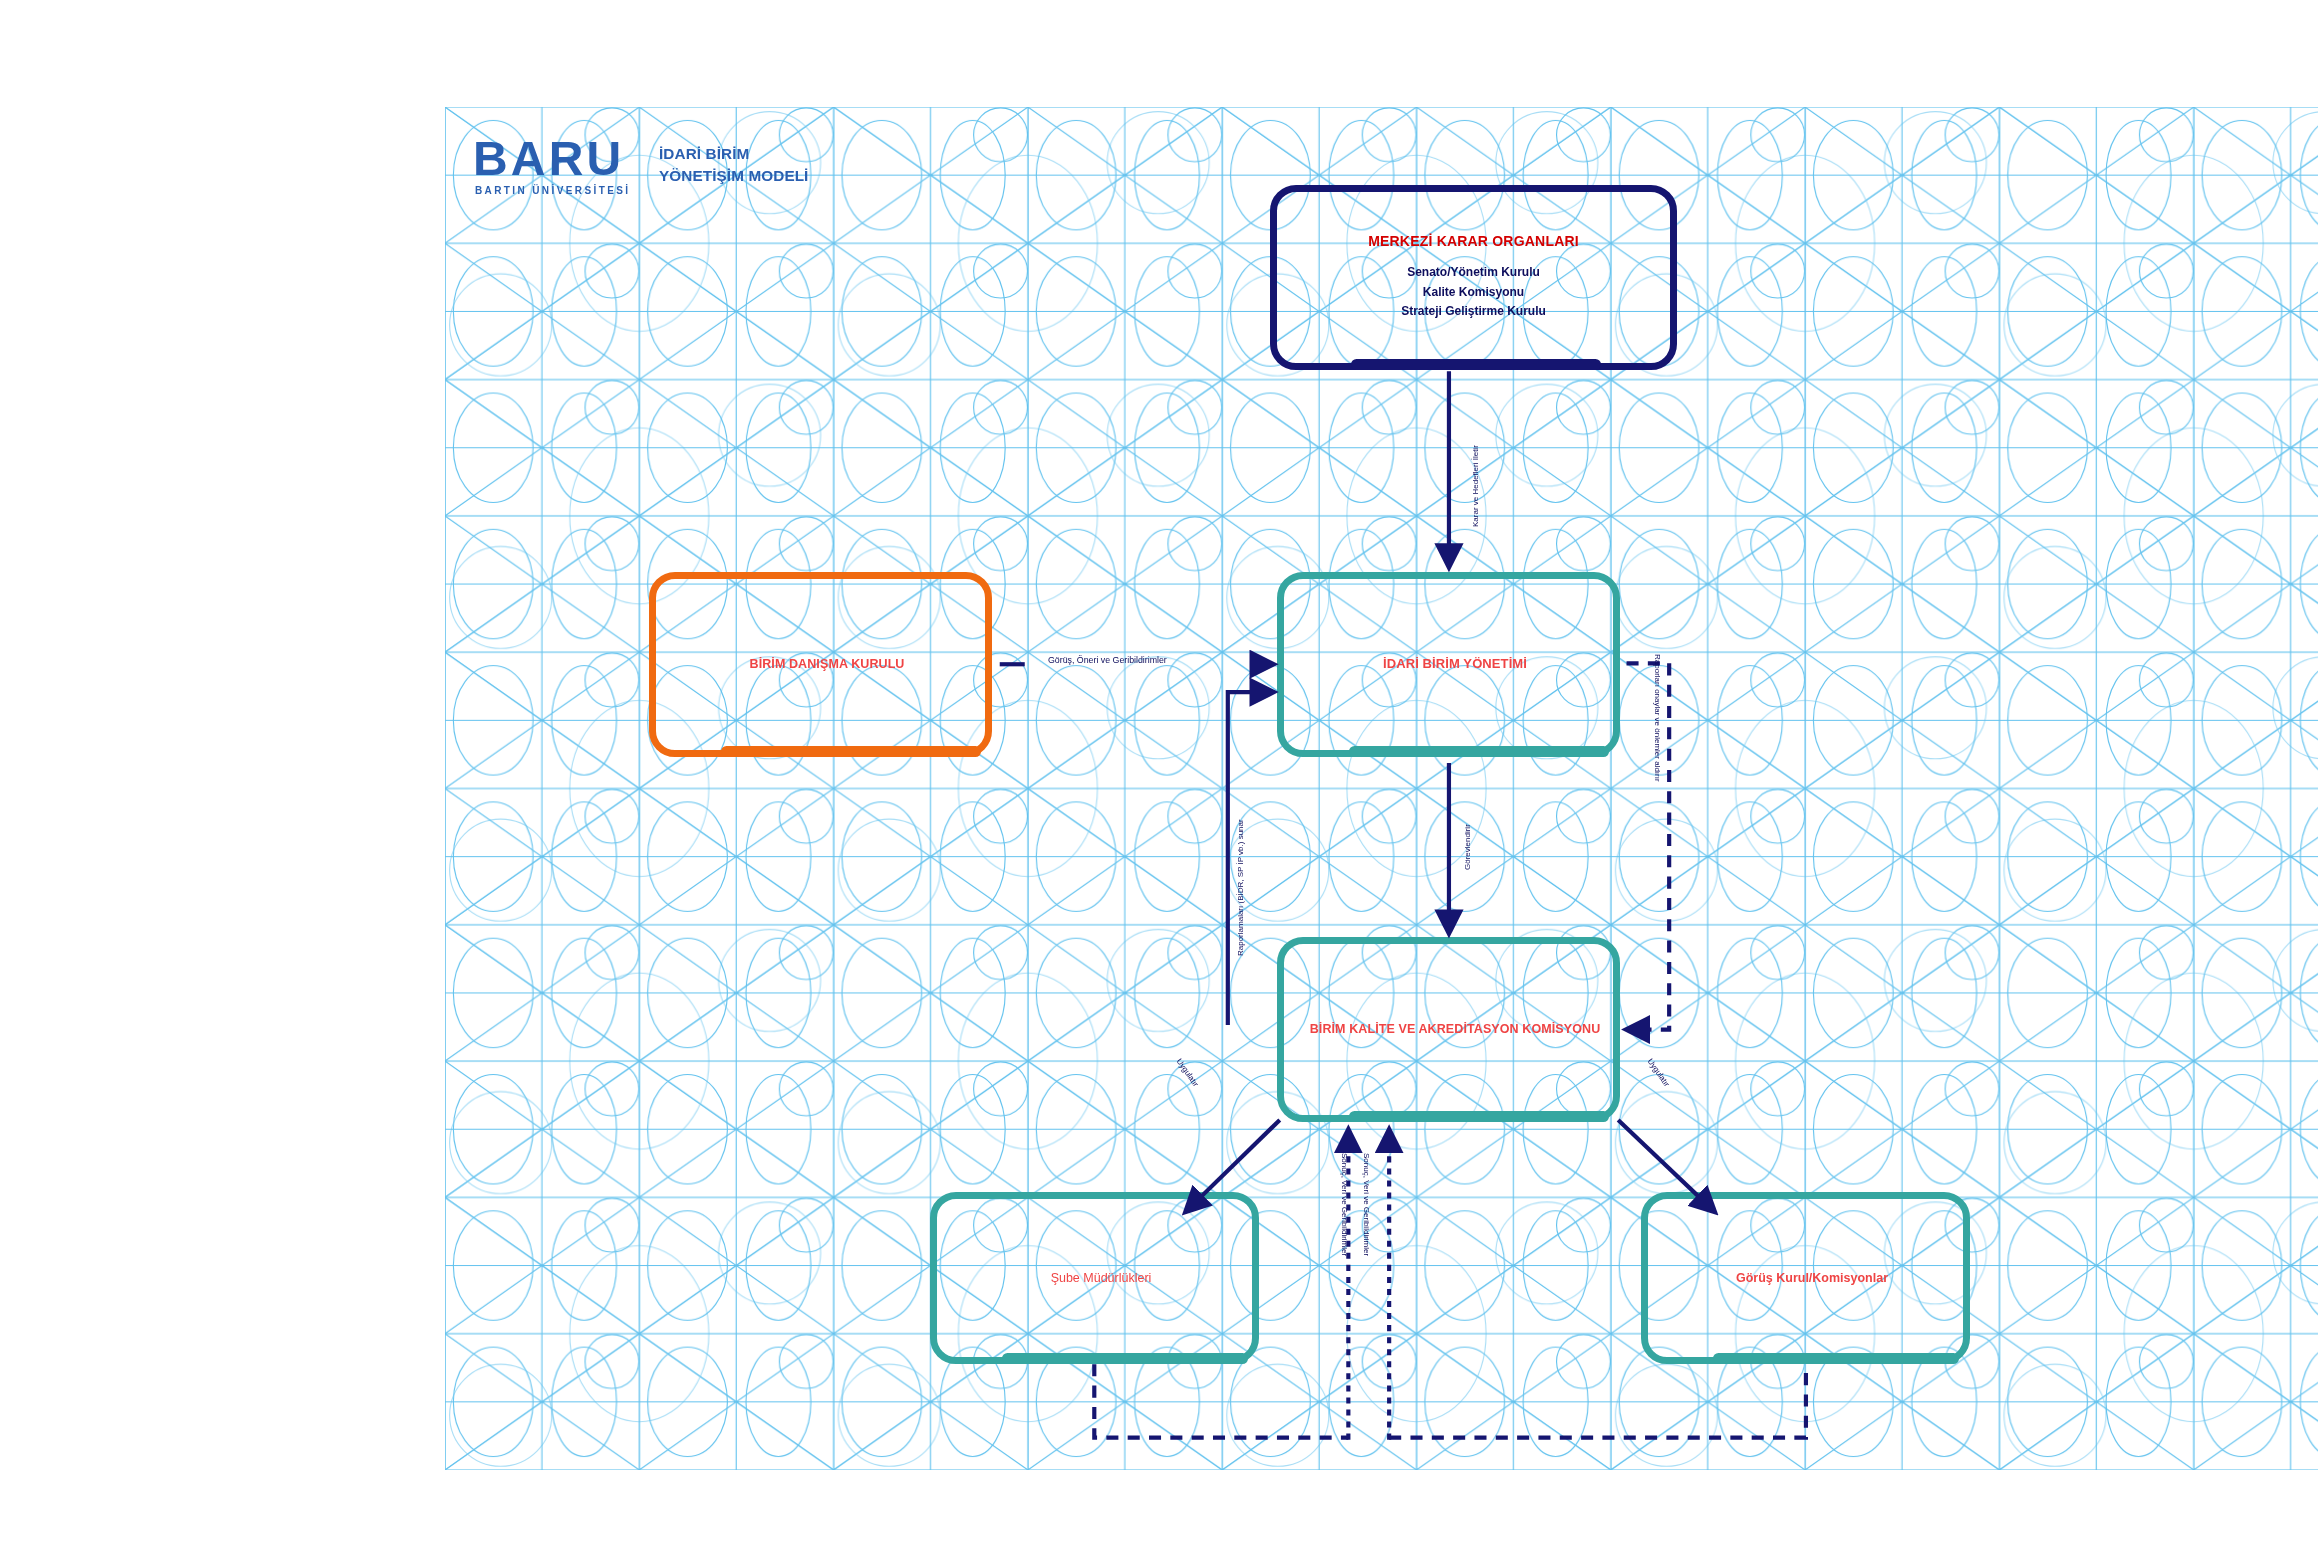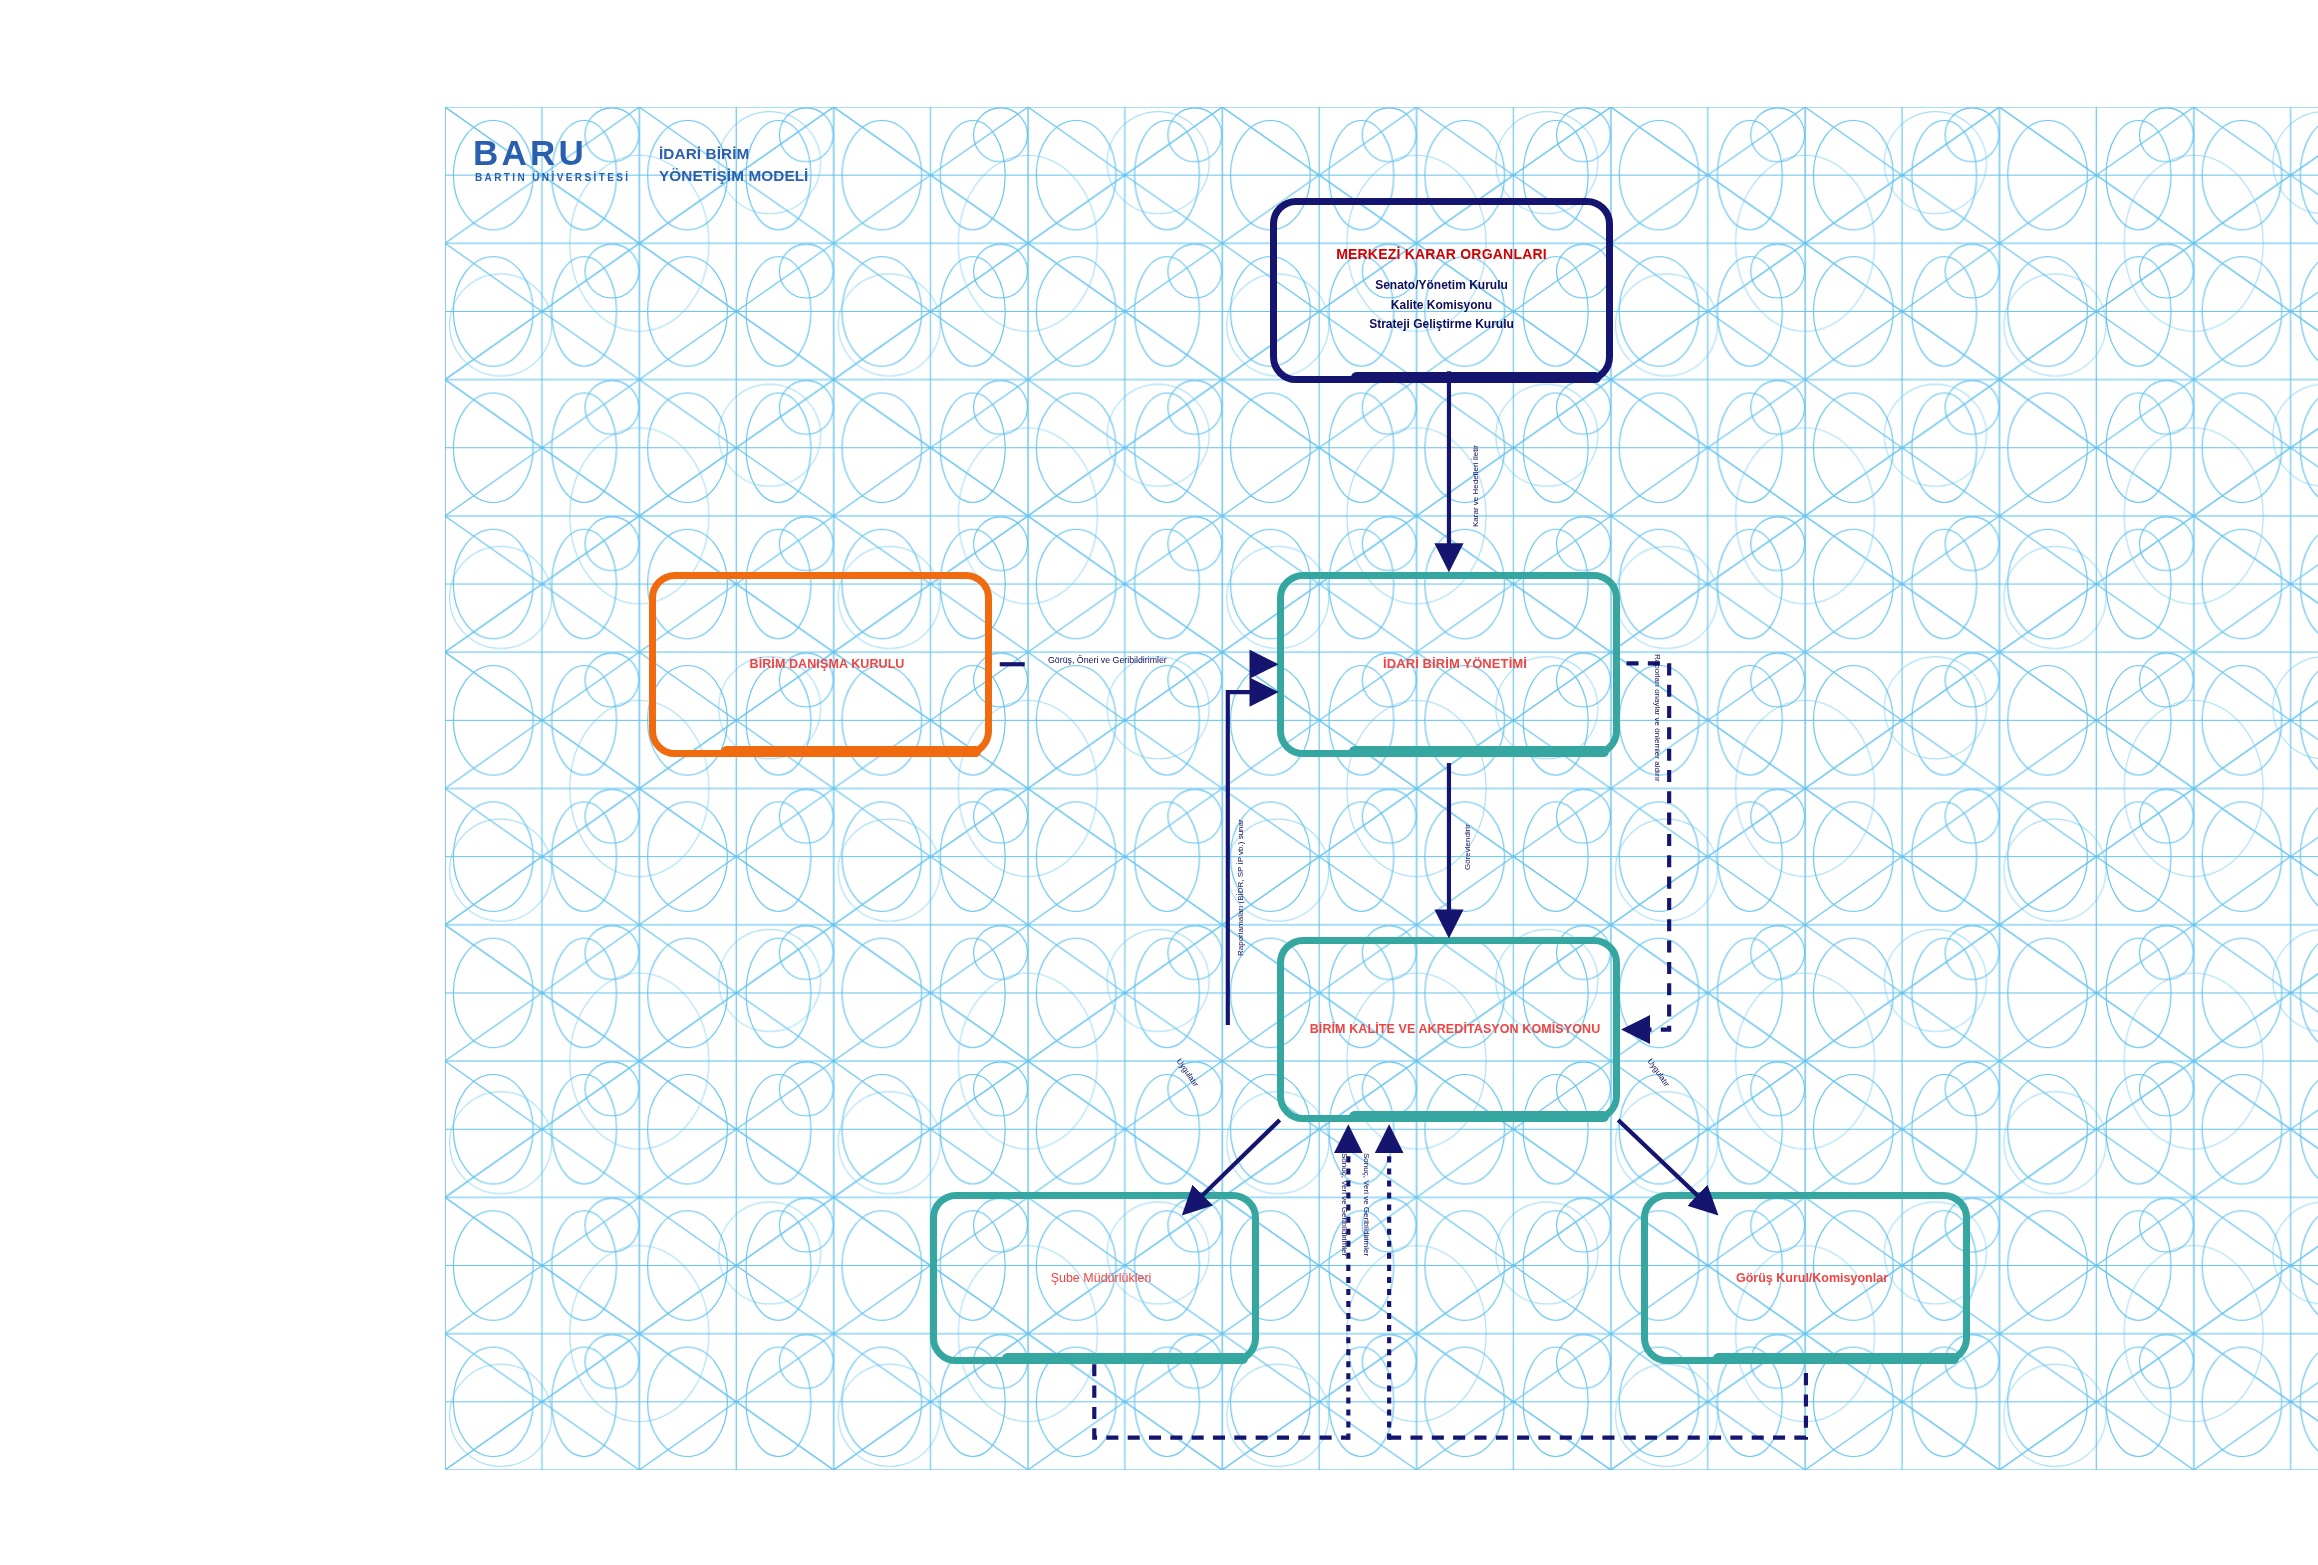--- a/index.html
+++ b/index.html
@@ -19,21 +19,21 @@
   .node .label{color:#ef4444;font-weight:bold;line-height:1.45;position:relative;z-index:3;padding-left:13px;}
   .node .shadow{position:absolute;border-radius:11px;z-index:1;}
 
   .node.navy{border:7.4px solid #151570;}
   .node.navy .shadow{background:#151570;}
   .node.orange{border:7.4px solid #f06a10;}
   .node.orange .shadow{background:#f06a10;}
   .node.teal{border:7.4px solid #35a6a0;}
   .node.teal .shadow{background:#35a6a0;}
 
-  #node-merkezi{left:825px;top:91px;width:343px;height:185px;flex-direction:column;}
+  #node-merkezi{left:825px;top:78px;width:407px;height:185px;flex-direction:column;}
   #node-merkezi .title{color:#d40000;font-weight:bold;font-size:14px;letter-spacing:0.2px;
         position:relative;z-index:3;margin-bottom:14px;}
   #node-merkezi .sub{color:#0d0d5c;font-weight:bold;font-size:12px;line-height:1.62;
         position:relative;z-index:3;}
   #node-merkezi .shadow{left:74px;bottom:-6.5px;width:250px;height:10.2px;}
 
   #node-danisma{left:204px;top:465px;width:343px;height:185px;}
   #node-danisma .label{font-size:12.5px;letter-spacing:0.1px;}
   #node-danisma .shadow{left:65px;bottom:-6.5px;width:260px;height:10.2px;}
 
@@ -48,21 +48,21 @@
   #node-sube{left:485px;top:1085px;width:329px;height:172px;}
   #node-sube .label{font-size:12.5px;font-weight:normal;}
   #node-sube .shadow{left:65px;bottom:-6.5px;width:246px;height:10.2px;}
 
   #node-kurul{left:1196px;top:1085px;width:329px;height:172px;}
   #node-kurul .label{font-size:12.5px;font-weight:bold;}
   #node-kurul .shadow{left:65px;bottom:-6.5px;width:246px;height:10.2px;}
 
   
   #brand{position:absolute;left:28px;top:28px;width:167px;}
-  #brand .wordmark{font-size:35px;font-weight:bold;color:#2a5fb0;letter-spacing:3.2px;line-height:1;}
+  #brand .wordmark{font-size:48px;font-weight:bold;color:#2a5fb0;letter-spacing:3.2px;line-height:1;}
   #brand .tagline{font-size:10px;font-weight:bold;color:#2a5fb0;letter-spacing:2.4px;
         margin-top:2px;padding-left:1.9px;}
   #title{position:absolute;left:195px;top:36px;width:241px;color:#2a5fb0;
         font-size:15.3px;font-weight:bold;line-height:1.42;letter-spacing:0.1px;margin-left:19px;}
 
   
   .edge-label{position:absolute;color:#0d0d5c;font-size:8.8px;white-space:nowrap;z-index:6;}
   .edge-label.small{font-size:8px;}
   .vert-up{transform-origin:0 0;transform:rotate(-90deg);}
   .vert-down{transform-origin:0 0;transform:rotate(90deg);}

